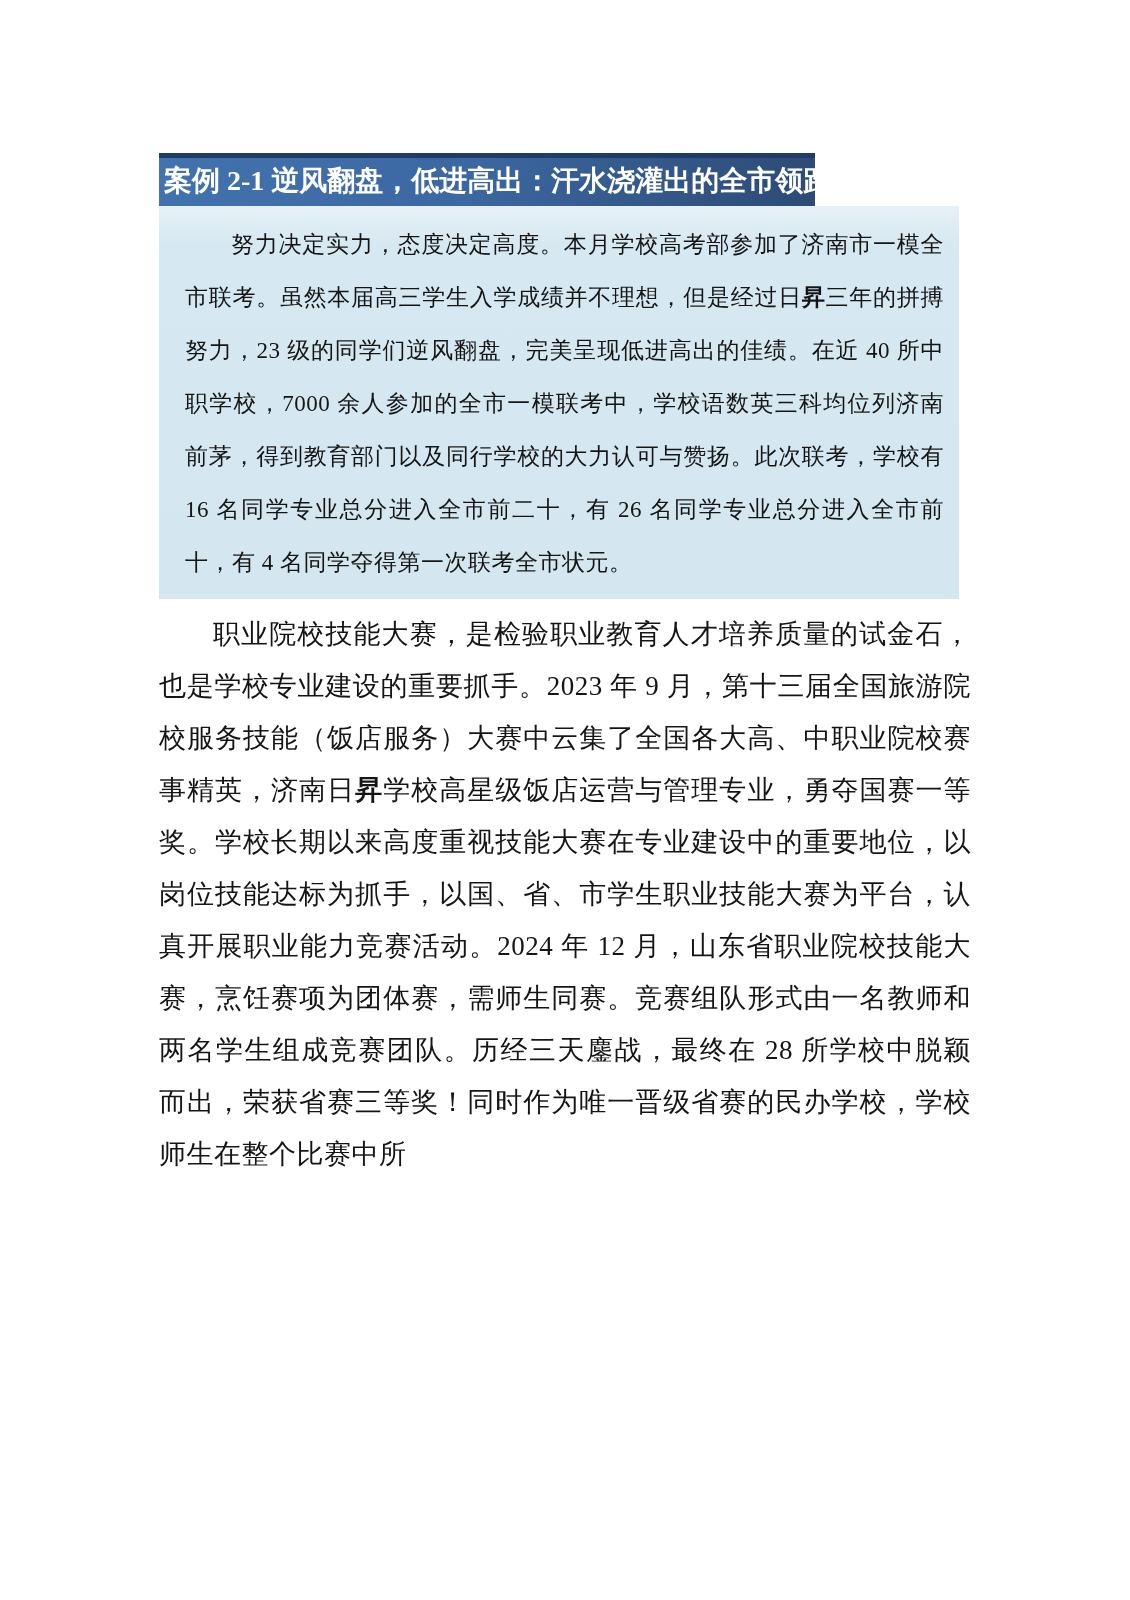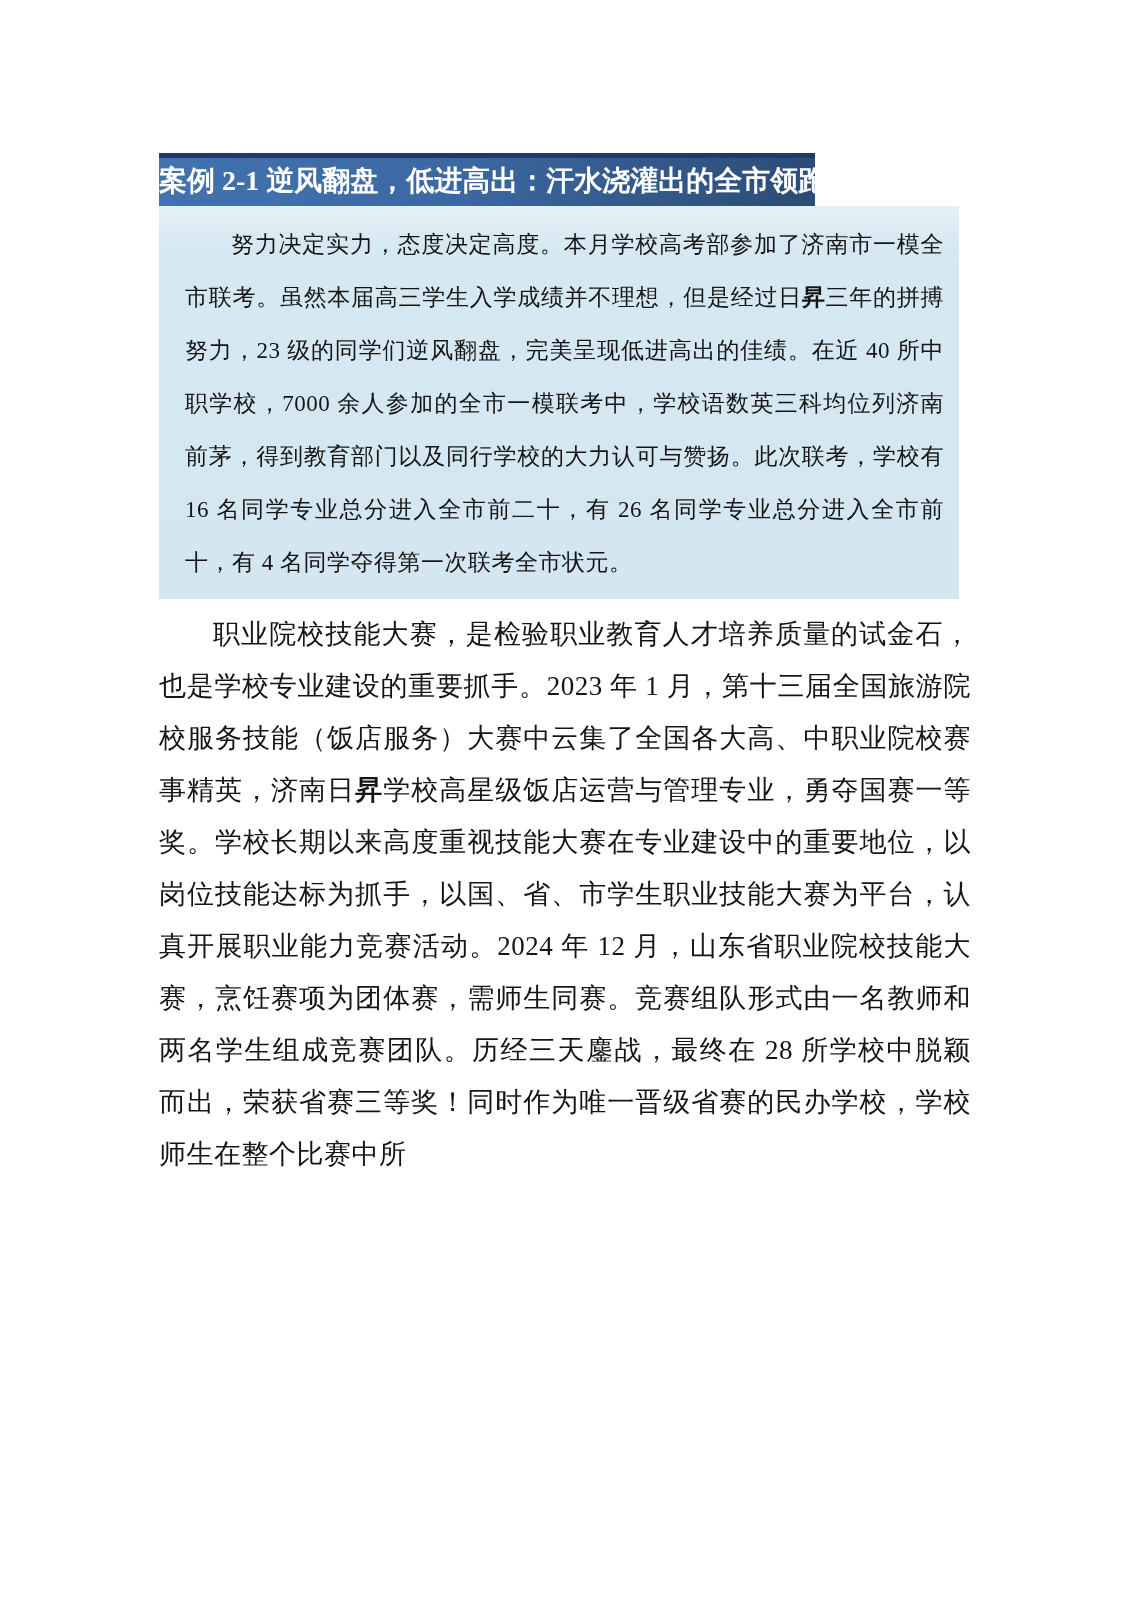--- a/index.html
+++ b/index.html
@@ -35,20 +35,21 @@
     box-sizing: border-box;
     width: 656px;
     height: 53px;
     margin-top: 7px;
     border-top: 5px solid #1e3c66;
     background: linear-gradient(100deg, #4273ae 0%, #3c68a2 45%, #2c4b75 100%);
     color: #ffffff;
     font-weight: bold;
     font-size: 28px;
     line-height: 46px;
+    padding-left: 5px;
     white-space: nowrap;
   }
   .case-box {
     box-sizing: border-box;
     width: 800px;
     min-height: 388px;
     background: linear-gradient(to bottom, #e6f1f6 0%, #d6e8f1 10%, #d4e6f0 100%);
     padding: 12px 15px 10px 26px;
   }
   .box-para {
@@ -84,17 +85,17 @@
 
 
     <div class="case-bar">
       <span>案例 2-1 逆风翻盘，低进高出：汗水浇灌出的全市领跑佳绩</span>
     </div>
 
     <div class="case-box">
       <p class="para box-para"><span>努力决定实力，态度决定高度。本月学校高考部参加了济南市一模全市联考。虽然本届高三学生入学成绩并不理想，但是经过日</span><span class="seg-bold">昇</span><span>三年的拼搏努力，23 级的同学们逆风翻盘，完美呈现低进高出的佳绩。在近 40 所中职学校，7000 余人参加的全市一模联考中，学校语数英三科均位列济南前茅，得到教育部门以及同行学校的大力认可与赞扬。此次联考，学校有 16 名同学专业总分进入全市前二十，有 26 名同学专业总分进入全市前十，有 4 名同学夺得第一次联考全市状元。</span></p>
     </div>
 
-    <p class="para p2"><span>职业院校技能大赛，是检验职业教育人才培养质量的试金石，也是学校专业建设的重要抓手。2023 年 1 月，第十三届全国旅游院校服务技能（饭店服务）大赛中云集了全国各大高、中职业院校赛事精英，济南日</span><span class="seg-bold">昇</span><span>学校高星级饭店运营与管理专业，勇夺国赛一等奖。学校长期以来高度重视技能大赛在专业建设中的重要地位，以岗位技能达标为抓手，以国、省、市学生职业技能大赛为平台，认真开展职业能力竞赛活动。2024 年 12 月，山东省职业院校技能大赛，烹饪赛项为团体赛，需师生同赛。竞赛组队形式由一名教师和两名学生组成竞赛团队。历经三天鏖战，最终在 28 所学校中脱颖而出，荣获省赛三等奖！同时作为唯一晋级省赛的民办学校，学校师生在整个比赛中所</span></p>
+    <p class="para p2"><span>职业院校技能大赛，是检验职业教育人才培养质量的试金石，也是学校专业建设的重要抓手。2023 年 9 月，第十三届全国旅游院校服务技能（饭店服务）大赛中云集了全国各大高、中职业院校赛事精英，济南日</span><span class="seg-bold">昇</span><span>学校高星级饭店运营与管理专业，勇夺国赛一等奖。学校长期以来高度重视技能大赛在专业建设中的重要地位，以岗位技能达标为抓手，以国、省、市学生职业技能大赛为平台，认真开展职业能力竞赛活动。2024 年 12 月，山东省职业院校技能大赛，烹饪赛项为团体赛，需师生同赛。竞赛组队形式由一名教师和两名学生组成竞赛团队。历经三天鏖战，最终在 28 所学校中脱颖而出，荣获省赛三等奖！同时作为唯一晋级省赛的民办学校，学校师生在整个比赛中所</span></p>
 
   </div>
 
 </div>
 
 </body></html>

